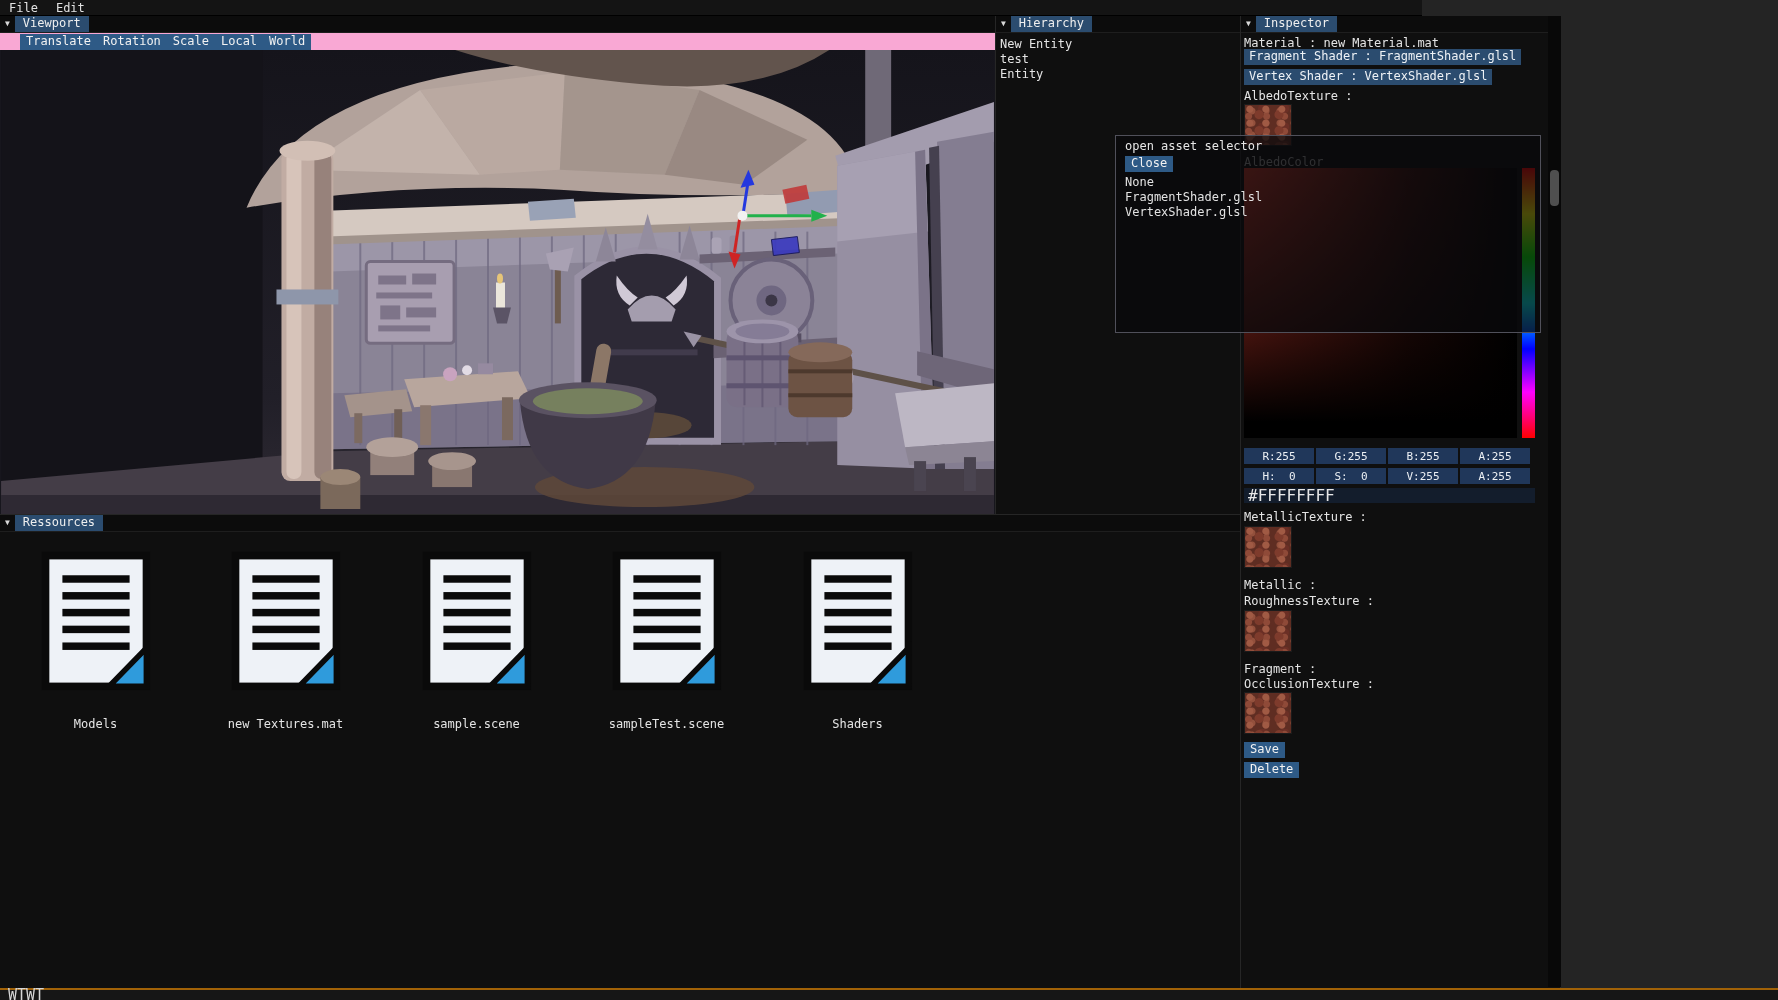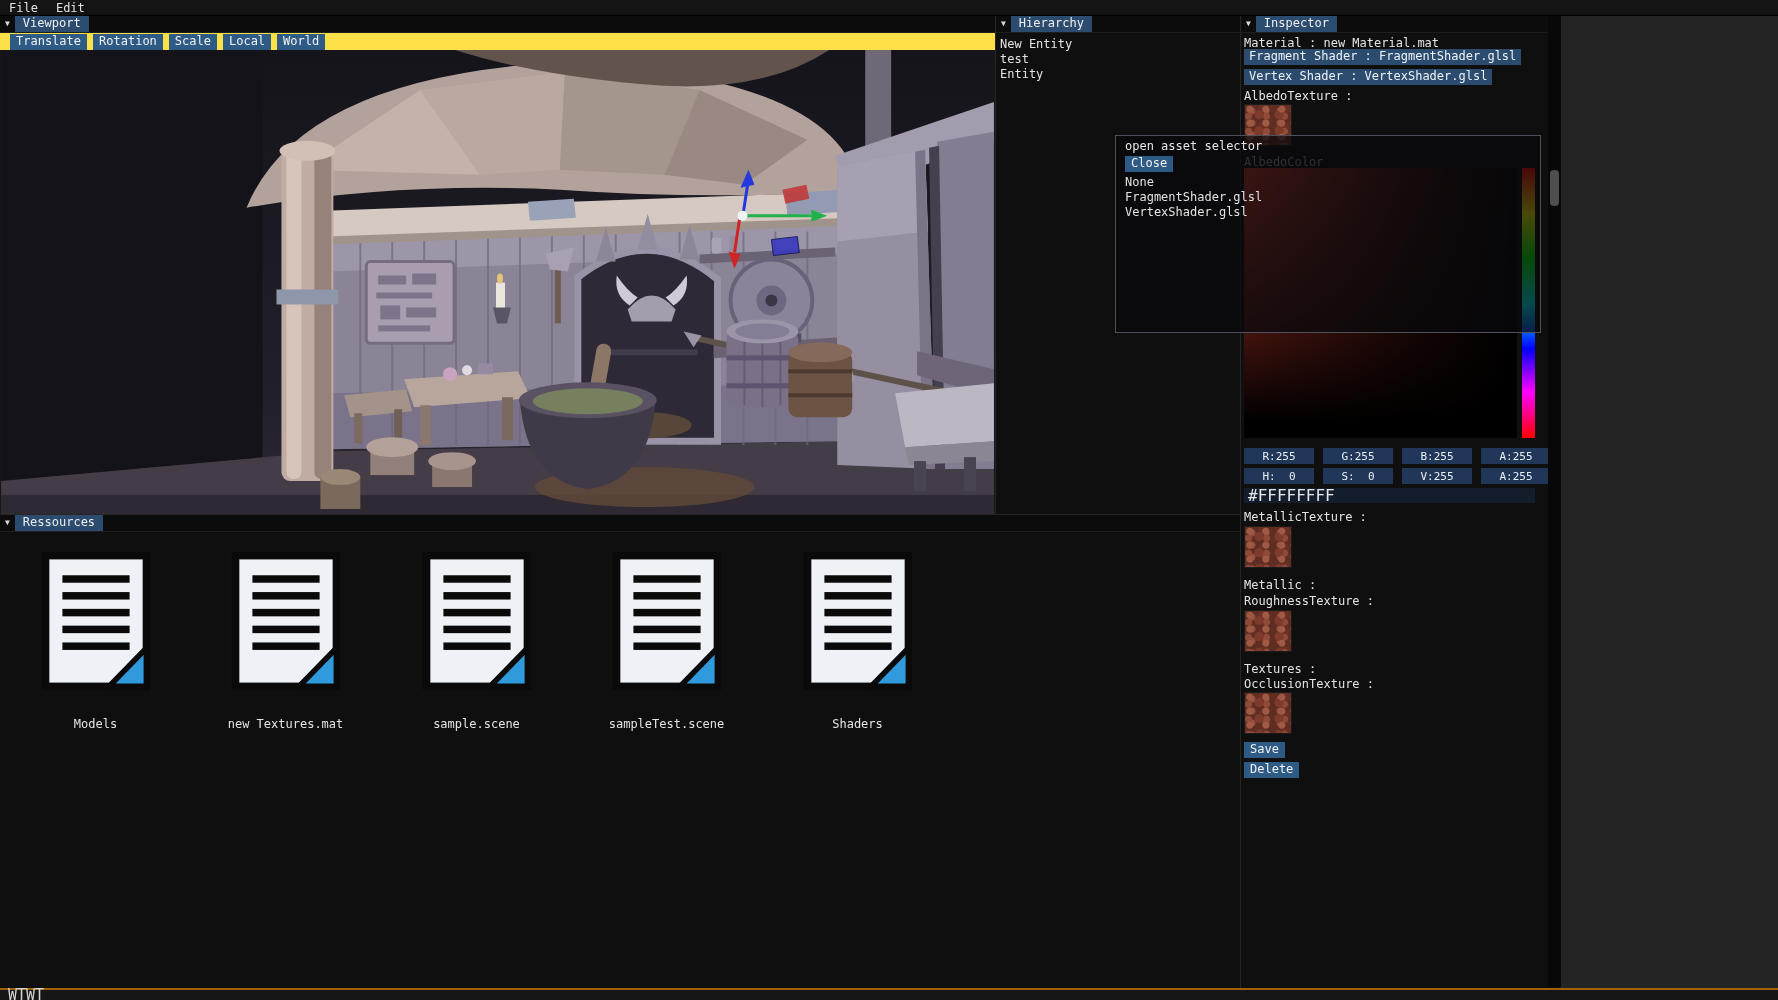--- a/index.html
+++ b/index.html
@@ -9,40 +9,40 @@
   .panel{position:absolute;background:#0f0f0f}
   .hdr{height:17px;background:#0c0c0c;display:flex;align-items:center;gap:5px;
        padding-left:5px;border-bottom:1px solid #1e1e1e}
   .arrow{font-size:8px;color:#d8d8d8;line-height:1;cursor:pointer}
   .tab{background:#2b4c6f;color:#efefef;padding:1px 8px 2px;font-size:12px;line-height:13px;cursor:pointer}
   .btn{background:#2e5a86;color:#f2f2f2;padding:1px 6px 2px;font-size:12px;line-height:13px;
        display:inline-block;cursor:pointer;white-space:pre}
   .label{position:absolute;font-size:12px;line-height:14px;color:#e4e4e4;white-space:pre}
   .sel{position:absolute;background:#2b4c6f;color:#eef2f6;padding:1px 5px 2px;
        font-size:12px;line-height:13px;white-space:pre;cursor:pointer}
-  .menubar{position:absolute;left:0;top:0;width:1778px;height:16px;background:#141414;
+  .menubar{position:absolute;left:0;top:0;width:1422px;height:16px;background:#141414;
            display:flex;align-items:center;border-bottom:1px solid #000}
   .menu-item{padding:0 9px;color:#e2e2e2;cursor:pointer}
-  .toolbar{position:absolute;left:0;top:17px;width:100%;height:17px;background:#fde047;
-           display:flex;align-items:center;gap:6px;padding-left:10px}
+  .toolbar{position:absolute;left:0;top:17px;width:100%;height:17px;background:#f9a8d4;
+           display:flex;align-items:center;padding-left:20px}
   .scene{position:absolute;left:0;top:34px;width:995px;height:464px;background:#17161d;cursor:crosshair}
   .tex{width:48px;height:42px;border:1px solid #1b1b1b;background-color:#5f2d22;cursor:pointer;
     background-image:
      radial-gradient(circle at 30% 30%, #a05a44 0, #a05a44 3px, transparent 4px),
      radial-gradient(circle at 70% 60%, #7e3b2c 0, #7e3b2c 4px, transparent 5px),
      radial-gradient(circle at 20% 75%, #8f4a38 0, #8f4a38 3px, transparent 4px),
      radial-gradient(circle at 80% 20%, #6b2f25 0, #6b2f25 4px, transparent 5px),
      radial-gradient(circle at 50% 50%, #93503c 0, #93503c 3px, transparent 4px);
     background-size:16px 14px,20px 16px,18px 15px,22px 18px,14px 12px}
   .sv{position:absolute;left:3px;top:152px;width:273px;height:270px;cursor:crosshair;
       background:linear-gradient(to bottom, rgba(0,0,0,0) 0%, #000 94%),
                  linear-gradient(to right, #c03527 0%, #3a100c 60%, #000 100%)}
   .hue{position:absolute;left:281px;top:152px;width:13px;height:270px;cursor:pointer;
        background:linear-gradient(to bottom,#f00 0%,#ff0 17%,#0f0 33%,#0ff 50%,#00f 67%,#f0f 83%,#f00 100%)}
-  .dragrow{position:absolute;display:flex;gap:9px}
+  .dragrow{position:absolute;display:flex;gap:2px}
   .drag{width:70px;height:16px;background:#20375a;color:#ecf0f4;display:flex;align-items:center;
         justify-content:center;font-size:11px;white-space:pre;cursor:ew-resize}
   .hex{position:absolute;width:291px;height:15px;background:#131d2c;color:#e8e8e8;
        font-size:16px;line-height:15px;padding-left:4px;cursor:text}
   .scrollbar{position:absolute;left:307px;top:0;width:13px;height:971px;background:#080808}
   .grab{position:absolute;left:2px;top:154px;width:9px;height:36px;background:#4f4f4f;border-radius:4px;cursor:grab}
   .popup{position:absolute;left:1115px;top:135px;width:426px;height:198px;z-index:30;
          background:rgba(10,10,12,0.74);border:1px solid #50505a}
   .pop-title{position:absolute;left:9px;top:3px;color:#e6e6e6;white-space:pre}
   .pop-item{position:absolute;left:9px;color:#e2e2e2;cursor:pointer;white-space:pre}
@@ -289,21 +289,21 @@
     <div class="drag">A:255</div>
   </div>
   <div class="hex" style="left:3px;top:472px">#FFFFFFFF</div>
 
   <div class="label" style="left:3px;top:494px">MetallicTexture :</div>
   <div class="tex" style="position:absolute;left:3px;top:510px"></div>
   <div class="label" style="left:3px;top:562px">Metallic :</div>
 
   <div class="label" style="left:3px;top:578px">RoughnessTexture :</div>
   <div class="tex" style="position:absolute;left:3px;top:594px"></div>
-  <div class="label" style="left:3px;top:646px">Textures :</div>
+  <div class="label" style="left:3px;top:646px">Fragment :</div>
 
   <div class="label" style="left:3px;top:661px">OcclusionTexture :</div>
   <div class="tex" style="position:absolute;left:3px;top:676px"></div>
 
   <span class="btn" style="position:absolute;left:3px;top:726px">Save</span>
   <span class="btn" style="position:absolute;left:3px;top:746px">Delete</span>
 
   <div class="scrollbar">
     <div class="grab"></div>
   </div>

